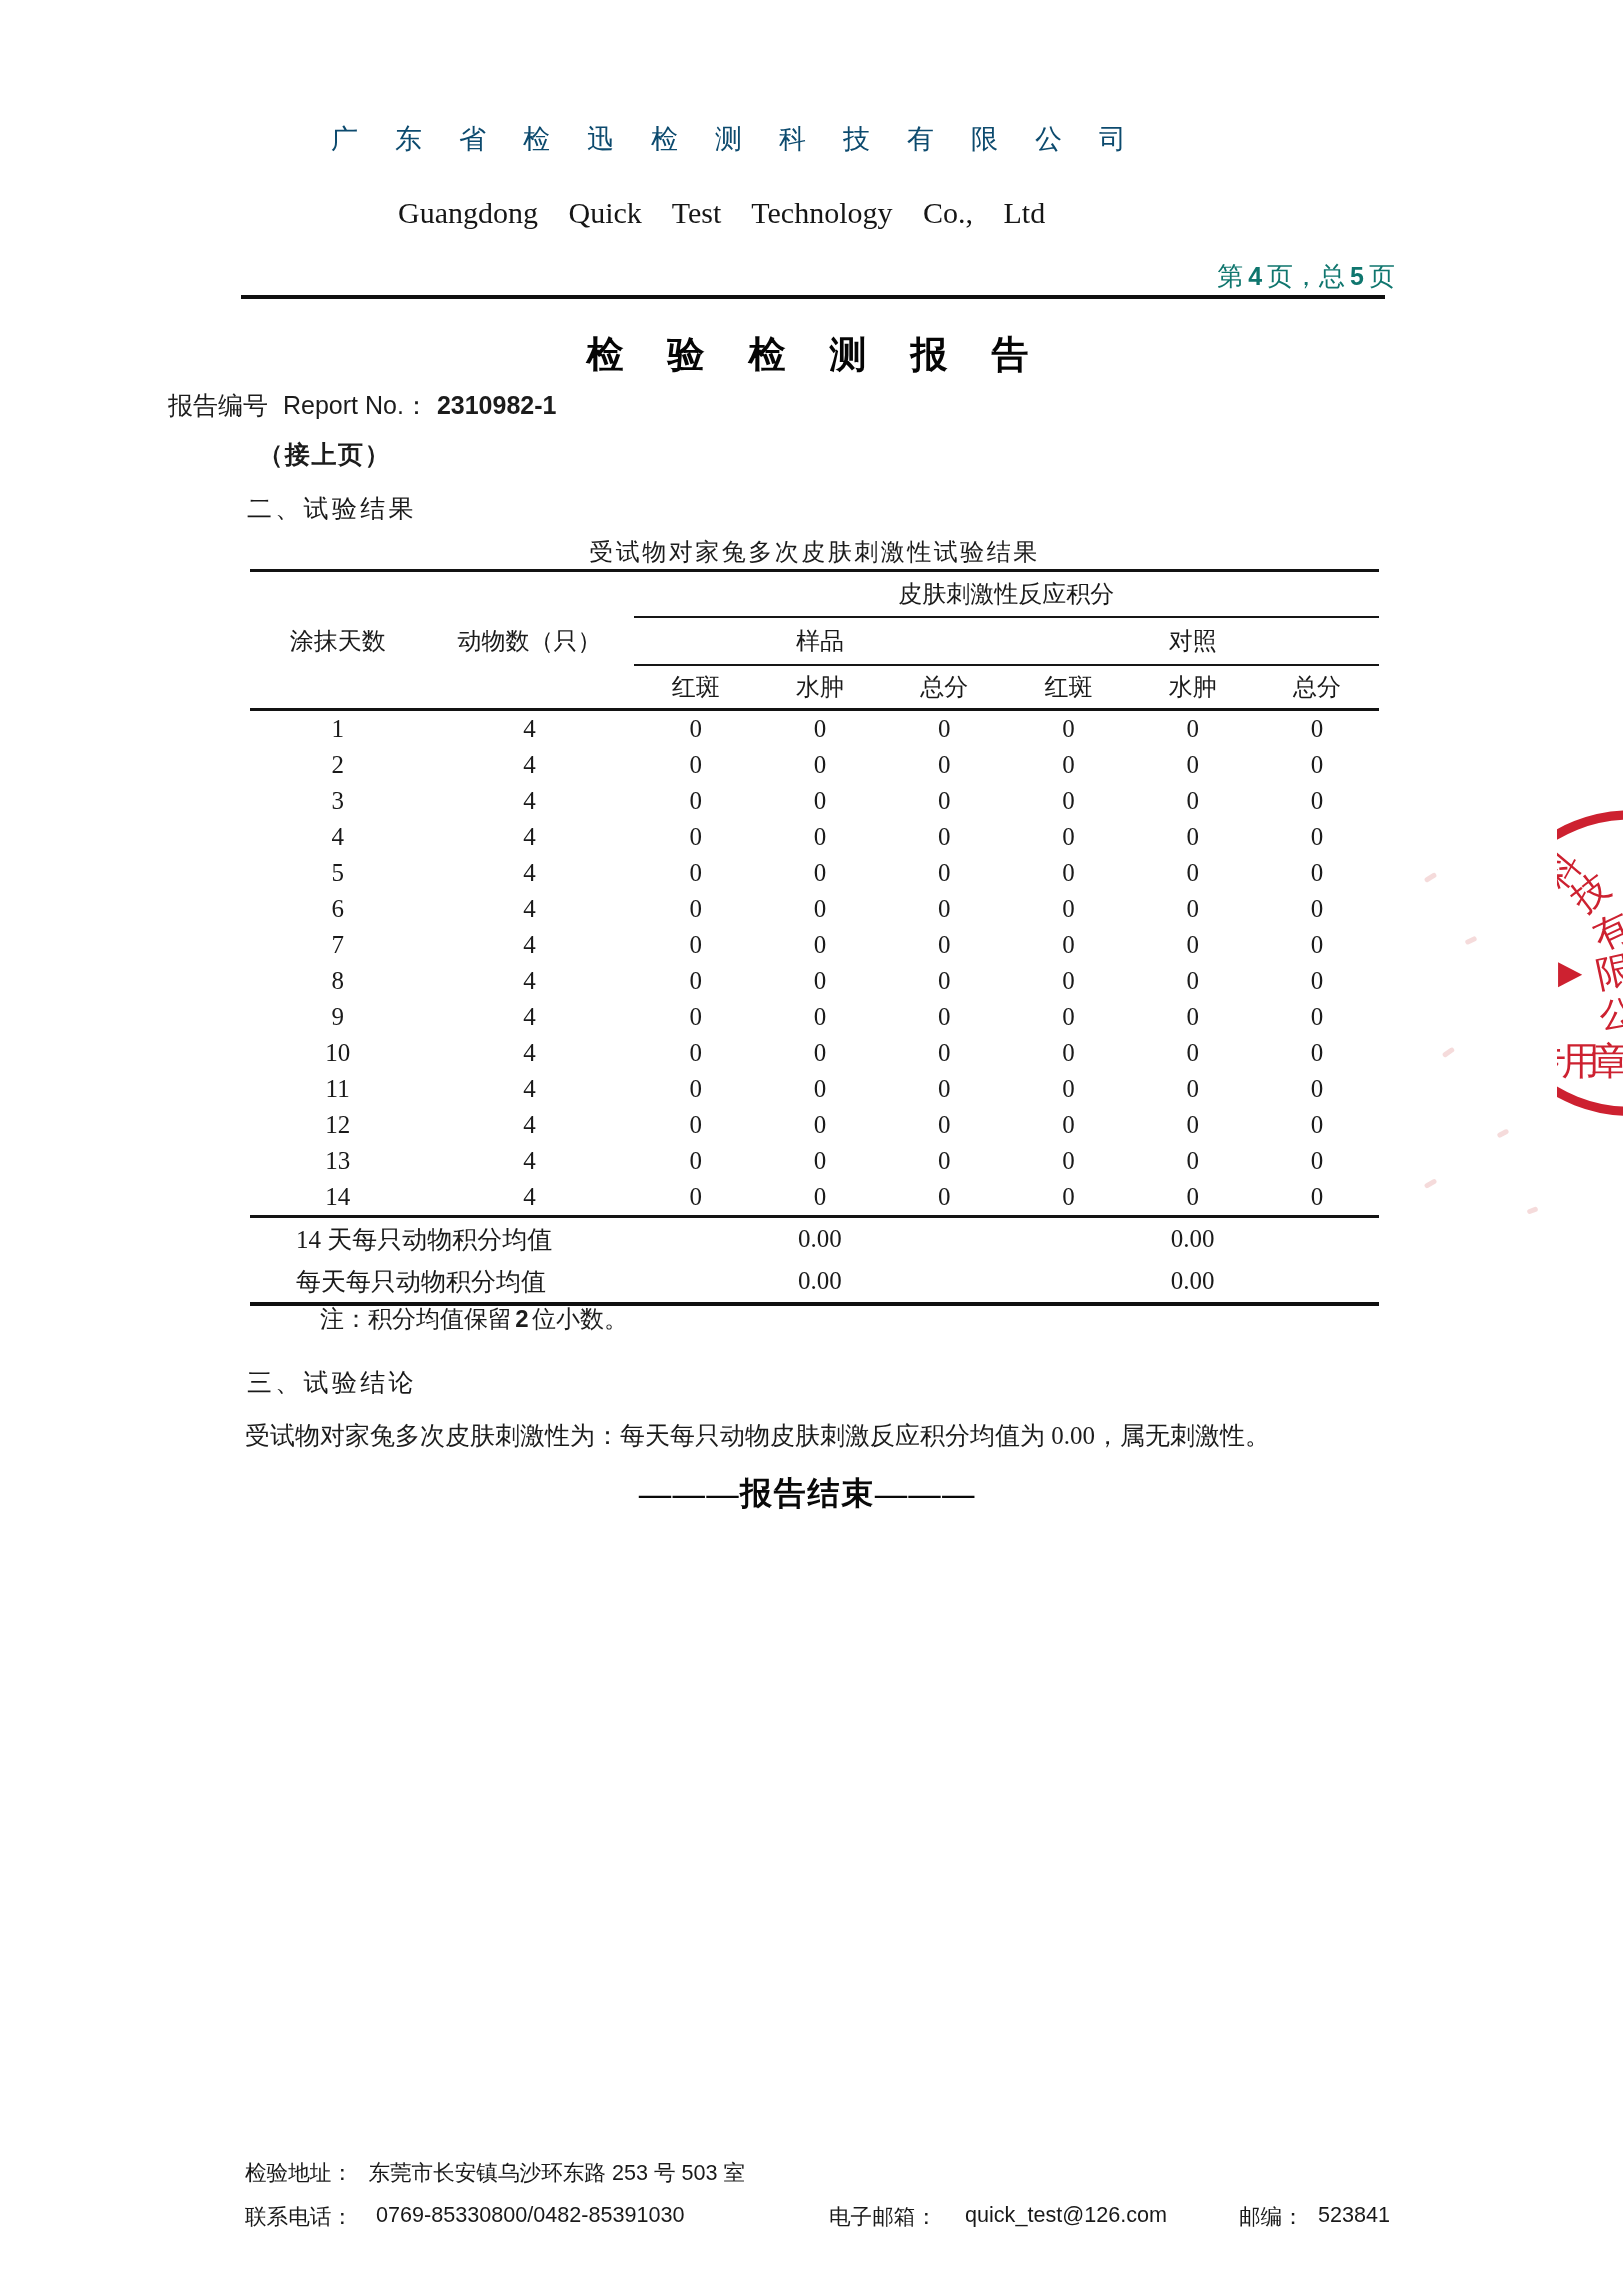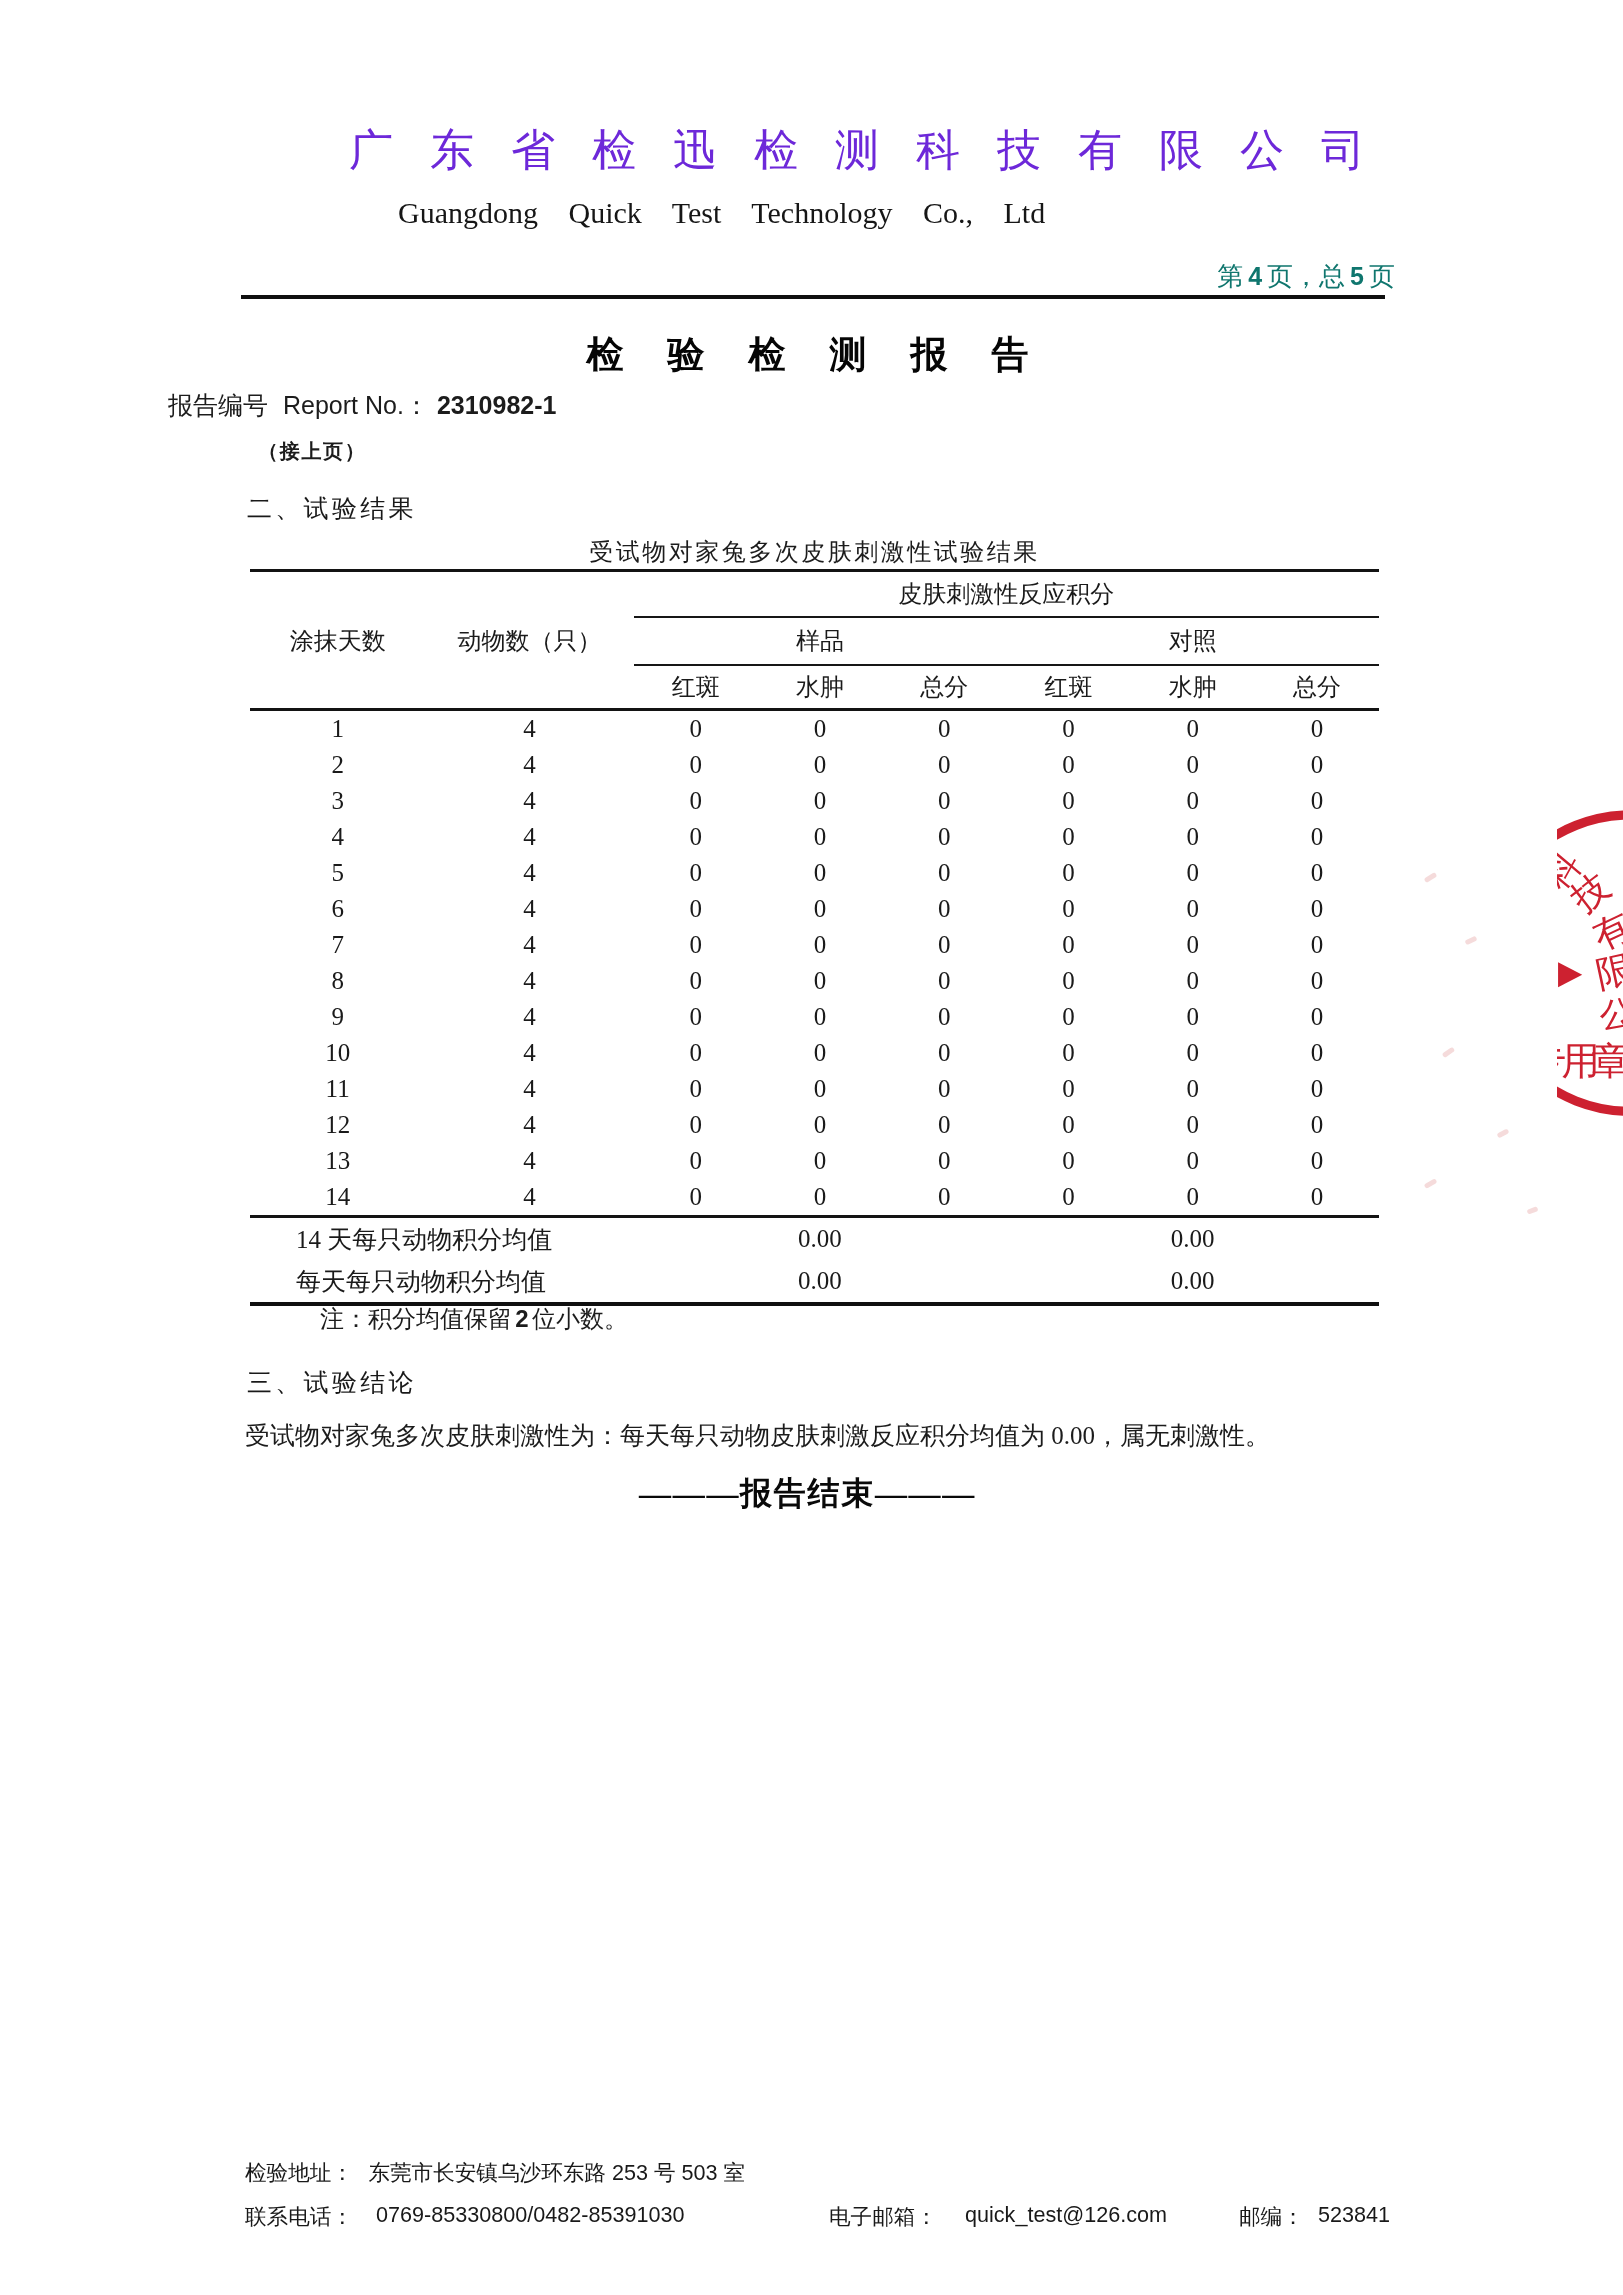--- a/index.html
+++ b/index.html
@@ -6,32 +6,32 @@
   body{
     width:1623px;height:2295px;position:relative;background:#ffffff;
     overflow:hidden;color:#1c1c1c;
     font-family:"Liberation Serif","DejaVu Serif",serif;
     -webkit-font-smoothing:antialiased;
   }
   .abs{position:absolute;}
   .center{left:0;right:8px;text-align:center;}
 
   
-  .company-cn{top:121px;left:349px;font-size:44px;letter-spacing:37px;white-space:nowrap;color:#6d28d9;}
+  .company-cn{top:121px;left:331px;font-size:27px;letter-spacing:37px;white-space:nowrap;color:#0c4a6e;}
   .company-en{top:196px;left:398px;font-size:30px;word-spacing:23px;white-space:nowrap;color:#161616;}
   .page-num{top:259px;right:228px;font-size:26px;white-space:nowrap;color:#0f766e;}
   .page-num b{font-family:"Liberation Sans","DejaVu Sans",sans-serif;font-size:25px;padding:0 5px;}
   .head-rule{top:295px;left:241px;width:1144px;height:4.2px;background:#101010;}
 
   
   .report-title{top:330px;font-size:37px;font-weight:bold;letter-spacing:44px;text-indent:44px;color:#050505;}
   .report-no{top:389px;left:168px;font-size:25px;white-space:nowrap;}
   .report-no .en{font-family:"Liberation Sans","DejaVu Sans",sans-serif;margin-left:15px;}
   .report-no .val{font-family:"Liberation Sans","DejaVu Sans",sans-serif;font-weight:bold;margin-left:8px;}
-  .continued{top:438px;left:258px;font-size:20px;font-weight:bold;letter-spacing:1.7px;}
+  .continued{top:438px;left:258px;font-size:25px;font-weight:bold;letter-spacing:1.7px;}
   .section-head{font-size:25px;letter-spacing:3.3px;color:#191919;}
   .sec2{top:492px;left:247px;}
   .sec3{top:1366px;left:247px;}
 
   
   .tbl-title{top:536px;left:250px;width:1129px;text-align:center;font-size:24px;letter-spacing:2.5px;}
   table.results{
     position:absolute;top:569px;left:250px;width:1129px;
     border-collapse:collapse;table-layout:fixed;
     border-top:3.3px solid #131313;

